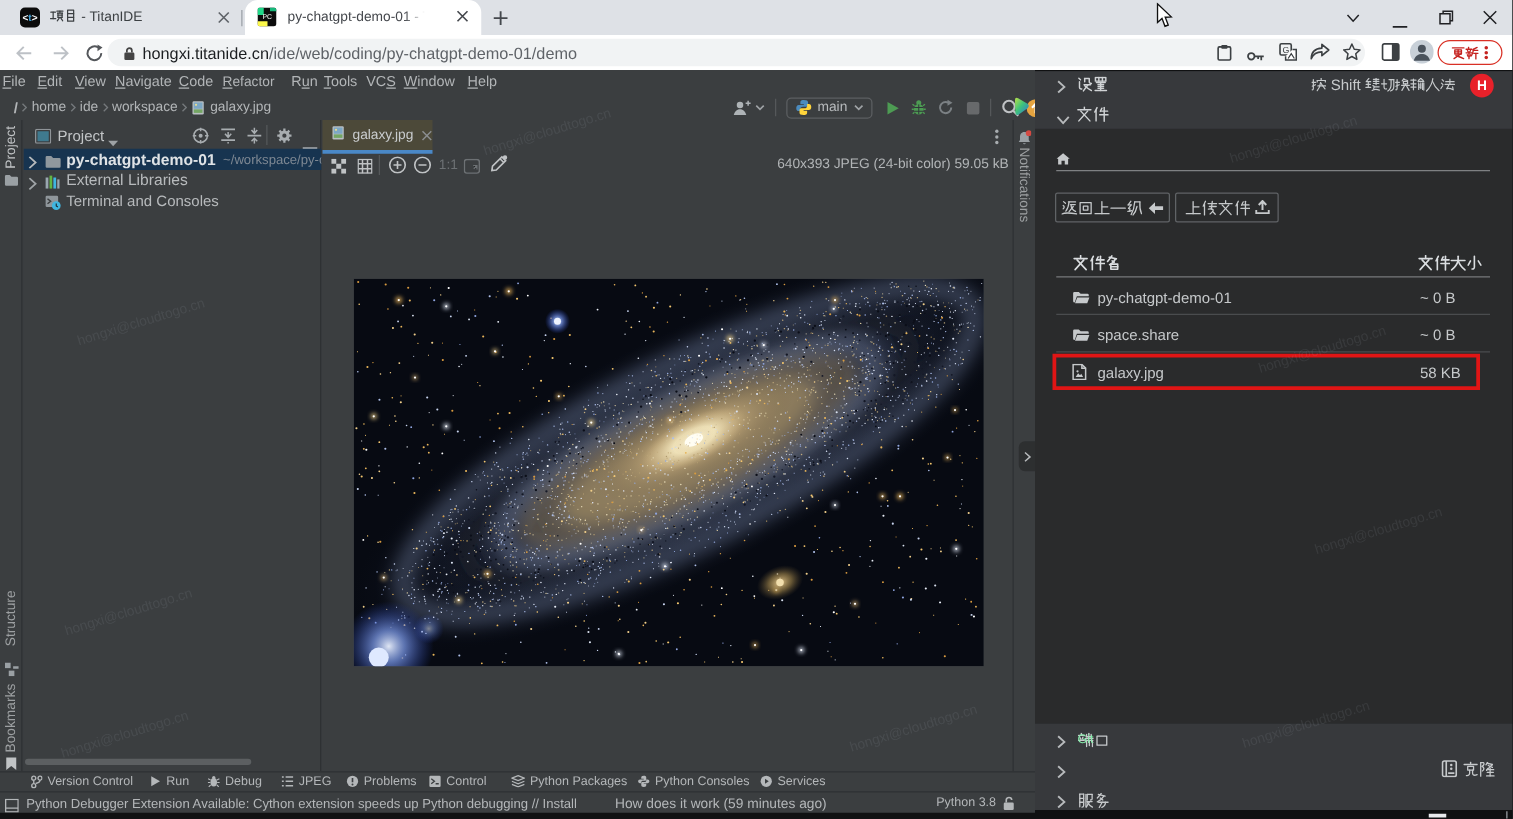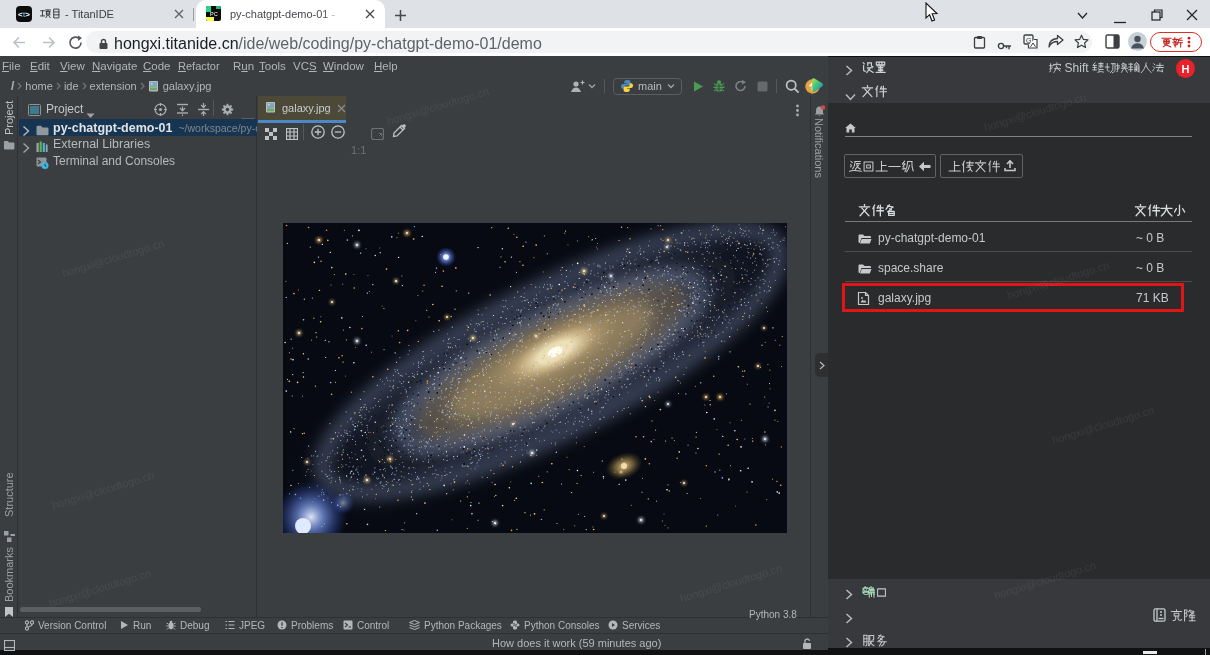--- a/index.html
+++ b/index.html
@@ -343,21 +343,21 @@
       </svg></div>
     <div style="position:absolute;left:68px;top:35px;"><svg width="15" height="15" viewBox="0 0 15 15" style="">
         <path d="M13 7.5 A5.5 5.5 0 1 1 10.5 3" stroke="#54575b" stroke-width="1.6" fill="none"></path>
         <path d="M10 0.5 L14 3 L10 6 Z" fill="#54575b"></path>
       </svg></div>
     <div class="abs" style="left:86px;top:31px;width:1006px;height:22px;border-radius:11px;background:#f1f3f4"></div>
     <div style="position:absolute;left:98px;top:36px;"><svg width="11" height="12" viewBox="0 0 11 12" style="">
         <rect x="1.5" y="5" width="8" height="6" rx="1" fill="#444"></rect>
         <path d="M3.5 5V3.5a2 2 0 0 1 4 0V5" stroke="#444" stroke-width="1.4" fill="none"></path>
       </svg></div>
-    <div class="abs" style="left:114px;top:35px;font-size:16px;color:#1b1e21">hongxi.titanide.cn<span style="color:#5f6368">/ide/web/coding/py-chatgpt-demo-01/demo</span></div>
+    <div class="abs" style="left:114px;top:35px;font-size:13px;color:#1b1e21">hongxi.titanide.cn<span style="color:#5f6368">/ide/web/coding/py-chatgpt-demo-01/demo</span></div>
     <div style="position:absolute;left:973px;top:35px;"><svg width="13" height="14" viewBox="0 0 13 14" style="">
         <rect x="1.5" y="2.5" width="10" height="10.5" rx="1" fill="none" stroke="#3c4043" stroke-width="1.3"></rect>
         <rect x="4" y="1" width="5" height="3" rx="0.8" fill="#3c4043"></rect>
       </svg></div>
     <div style="position:absolute;left:997px;top:37px;"><svg width="16" height="10" viewBox="0 0 16 10" style="">
         <circle cx="4" cy="5" r="2.6" fill="none" stroke="#3c4043" stroke-width="1.4"></circle>
         <path d="M6.6 5H14M12 5V8.2M9.5 5V7.2" stroke="#3c4043" stroke-width="1.4"></path>
       </svg></div>
     <div style="position:absolute;left:1023px;top:34px;"><svg width="15" height="15" viewBox="0 0 15 15" style="">
         <rect x="1" y="1" width="9" height="9" rx="1.2" fill="none" stroke="#3c4043" stroke-width="1.3"></rect>
@@ -413,33 +413,33 @@
         <path d="M1 1 L4 4 L1 7" fill="none" stroke="#75797c" stroke-width="1.1"></path>
       </svg>
       <span>home</span>
       <svg width="5" height="8" viewBox="0 0 5 8" style="margin:0 3px">
         <path d="M1 1 L4 4 L1 7" fill="none" stroke="#75797c" stroke-width="1.1"></path>
       </svg>
       <span>ide</span>
       <svg width="5" height="8" viewBox="0 0 5 8" style="margin:0 3px">
         <path d="M1 1 L4 4 L1 7" fill="none" stroke="#75797c" stroke-width="1.1"></path>
       </svg>
-      <span>extension</span>
+      <span>workspace</span>
       <svg width="5" height="8" viewBox="0 0 5 8" style="margin:0 3px">
         <path d="M1 1 L4 4 L1 7" fill="none" stroke="#75797c" stroke-width="1.1"></path>
       </svg>
       <svg width="11" height="12" viewBox="0 0 11 12" style="margin:0 4px 0 0">
         <rect x="1" y="1" width="9" height="10.5" rx="1" fill="#b9bfc3"></rect>
         <rect x="2" y="2" width="7" height="5" fill="#7da7c4"></rect>
         <rect x="2" y="7.5" width="7" height="2.8" fill="#74a664"></rect>
         <circle cx="3.8" cy="3.8" r="0.9" fill="#e8dc90"></circle>
       </svg>
       <span>galaxy.jpg</span>
     </div>
-    <div class="abs row" style="left:570px;top:76px;height:20px">
+    <div class="abs row" style="left:586px;top:76px;height:20px">
       <svg width="15" height="13" viewBox="0 0 15 13" style="">
         <circle cx="6" cy="4" r="2.6" fill="#aeb3b6"></circle>
         <path d="M1 12 C2 8.5 4 7.4 6 7.4 C8 7.4 10 8.5 11 12 Z" fill="#aeb3b6"></path>
         <path d="M10.5 2.5 L14.5 2.5 M12.5 0.5 L12.5 4.5" stroke="#aeb3b6" stroke-width="1.2"></path>
       </svg>
       <svg width="8" height="6" viewBox="0 0 8 6" style="margin-left:3px">
         <path d="M1 1.5 L4 4.5 L7 1.5" fill="none" stroke="#9ea2a5" stroke-width="1.3"></path>
       </svg>
       <div style="width:1px;height:14px;background:#55585a;margin:0 8px"></div>
       <div class="row" style="border:1px solid #5c5f61;border-radius:4px;height:17px;padding:0 6px">
@@ -599,30 +599,31 @@
       </svg></div>
     <div class="abs" style="left:303px;top:124px;width:1px;height:16px;background:#55585a"></div>
     <div style="position:absolute;left:311px;top:125px;"><svg width="14" height="14" viewBox="0 0 14 14" style="">
         <circle cx="7" cy="7" r="6.2" fill="none" stroke="#c0c3c5" stroke-width="1.3"></circle>
         <path d="M7 3.8 V10.2 M3.8 7 H10.2" stroke="#c0c3c5" stroke-width="1.3"></path>
       </svg></div>
     <div style="position:absolute;left:331px;top:125px;"><svg width="14" height="14" viewBox="0 0 14 14" style="">
         <circle cx="7" cy="7" r="6.2" fill="none" stroke="#c0c3c5" stroke-width="1.3"></circle>
         <path d="M3.8 7 H10.2" stroke="#c0c3c5" stroke-width="1.3"></path>
       </svg></div>
-    <div class="abs" style="left:351px;top:144px;font-size:11px;color:#6d7174;font-weight:normal">1:1</div>
+    <div class="abs" style="left:351px;top:126px;font-size:11px;color:#6d7174;font-weight:normal">1:1</div>
     <div style="position:absolute;left:371px;top:126px;"><svg width="13" height="12" viewBox="0 0 13 12" style="">
         <rect x="0.5" y="0.5" width="12" height="11" rx="2" fill="none" stroke="#6d7174" stroke-width="1.2"></rect>
         <path d="M8 8 L10.5 5.5 M10.5 8.5 V5.5 H7.5" stroke="#6d7174" stroke-width="1"></path>
       </svg></div>
     <div style="position:absolute;left:392px;top:124px;"><svg width="14" height="14" viewBox="0 0 14 14" style="">
         <path d="M9.5 1.5 L12.5 4.5 L5 12 L1.5 12.5 L2 9 Z" fill="none" stroke="#c0c3c5" stroke-width="1.3"></path>
         <path d="M8 3 L11 6" stroke="#c0c3c5" stroke-width="1.3"></path>
         <circle cx="12" cy="2" r="1.8" fill="#c0c3c5"></circle>
       </svg></div>
+    <div class="abs" style="left:0;top:125px;width:807px;text-align:right;font-size:11px;color:#b2b5b7">640x393 JPEG (24-bit color) 59.05 kB</div>
     <div class="abs" style="left:283px;top:223px;width:504px;height:310px">
       <svg width="504" height="310" viewBox="0 0 504 310" style="display:block">
         <defs>
           <radialGradient id="halo">
             <stop offset="0%" stop-color="#9aa8ce" stop-opacity=".55"></stop>
             <stop offset="45%" stop-color="#5e6c92" stop-opacity=".34"></stop>
             <stop offset="75%" stop-color="#323c58" stop-opacity=".16"></stop>
             <stop offset="100%" stop-color="#1a2135" stop-opacity="0"></stop>
           </radialGradient>
           <radialGradient id="bulge">
@@ -913,22 +914,23 @@
         <circle cx="5" cy="5" r="4.5" fill="#b4b7b9"></circle>
         <path d="M4 3 L7 5 L4 7 Z" fill="#3b3e40"></path>
       </svg>
       <span style="font-size:10px;color:#b4b7b9;margin-left:4px">Services</span>
     </div>
     <div class="abs" style="left:0;top:633px;width:828px;height:17px;background:#3b3e40;border-top:1px solid #2e3133"></div>
     <div style="position:absolute;left:4px;top:637px;"><svg width="11" height="11" viewBox="0 0 11 11" style="">
         <rect x="0.5" y="0.5" width="10" height="10" fill="none" stroke="#b4b7b9" stroke-width="1.1"></rect>
         <path d="M0.5 7.5 H10.5" stroke="#b4b7b9" stroke-width="1.1"></path>
       </svg></div>
+    <div class="abs" style="left:21px;top:637px;font-size:10.5px;color:#b4b7b9">Python Debugger Extension Available: Cython extension speeds up Python debugging // Install</div>
     <div class="abs" style="left:492px;top:637px;font-size:11px;color:#b4b7b9">How does it work (59 minutes ago)</div>
-    <div class="abs" style="left:749px;top:609px;font-size:10px;color:#b4b7b9">Python 3.8</div>
+    <div class="abs" style="left:749px;top:637px;font-size:10px;color:#b4b7b9">Python 3.8</div>
     <div style="position:absolute;left:802px;top:636px;"><svg width="11" height="12" viewBox="0 0 11 12" style="">
         <rect x="1" y="5" width="8" height="6" rx="1" fill="#b4b7b9"></rect>
         <path d="M3 5 V3.5 A2.2 2.2 0 0 1 7.4 3" stroke="#b4b7b9" stroke-width="1.3" fill="none"></path>
       </svg></div>
     <div class="abs" style="left:828px;top:57px;width:382px;height:591px;background:#2a2b2c"></div>
     <div class="abs" style="left:828px;top:57px;width:382px;height:46px;background:#37393c"></div>
     <div class="abs" style="left:828px;top:579px;width:382px;height:69px;background:#37393c"></div>
     <div style="position:absolute;left:845px;top:62px;"><svg width="8" height="11" viewBox="0 0 8 11" style="">
         <path d="M1.5 1 L6.5 5.5 L1.5 10" fill="none" stroke="#b7babc" stroke-width="1.5"></path>
       </svg></div>
@@ -1064,21 +1066,21 @@
     <div class="abs" style="left:878px;top:261px;font-size:12px;color:#c6c9cb">space.share</div>
     <div class="abs" style="left:1136px;top:261px;font-size:12px;color:#c6c9cb">~ 0 B</div>
     <div class="abs" style="left:845px;top:281px;width:347px;height:1px;background:#4a4c4e"></div>
     <div style="position:absolute;left:857px;top:291px;"><svg width="13" height="13" viewBox="0 0 13 13" style="">
         <path d="M1.5 0.5 H8.5 L11.5 3.5 V12.5 H1.5 Z" fill="none" stroke="#c6c9cb" stroke-width="1.2"></path>
         <path d="M8.5 0.5 V3.5 H11.5" fill="none" stroke="#c6c9cb" stroke-width="1.2"></path>
         <path d="M3.5 10.5 L5.5 7.5 L7 9.2 L8 8 L9.5 10.5 Z" fill="#c6c9cb"></path>
         <circle cx="5" cy="6" r="0.9" fill="#c6c9cb"></circle>
       </svg></div>
     <div class="abs" style="left:878px;top:291px;font-size:12px;color:#c6c9cb">galaxy.jpg</div>
-    <div class="abs" style="left:1136px;top:291px;font-size:12px;color:#c6c9cb">71 KB</div>
+    <div class="abs" style="left:1136px;top:291px;font-size:12px;color:#c6c9cb">58 KB</div>
     <div class="abs" style="left:842px;top:283px;width:342px;height:29px;border:3px solid #e01515"></div>
     <div style="position:absolute;left:845px;top:586px;"><svg width="8" height="11" viewBox="0 0 8 11" style="">
         <path d="M1.5 1 L6.5 5.5 L1.5 10" fill="none" stroke="#b7babc" stroke-width="1.5"></path>
       </svg></div>
     <div class="abs row" style="left:862px;top:585px;height:14px">
       <svg class="cj" style="width:13px;height:13px;vertical-align:-0.08em" viewBox="0 0 100 100">
         <use href="#c24" style="stroke:#c6c9cb;stroke-width:8"></use>
       </svg>
       <svg class="cj" style="width:13px;height:13px;vertical-align:-0.08em" viewBox="0 0 100 100">
         <use href="#c25" style="stroke:#c6c9cb;stroke-width:8"></use>

